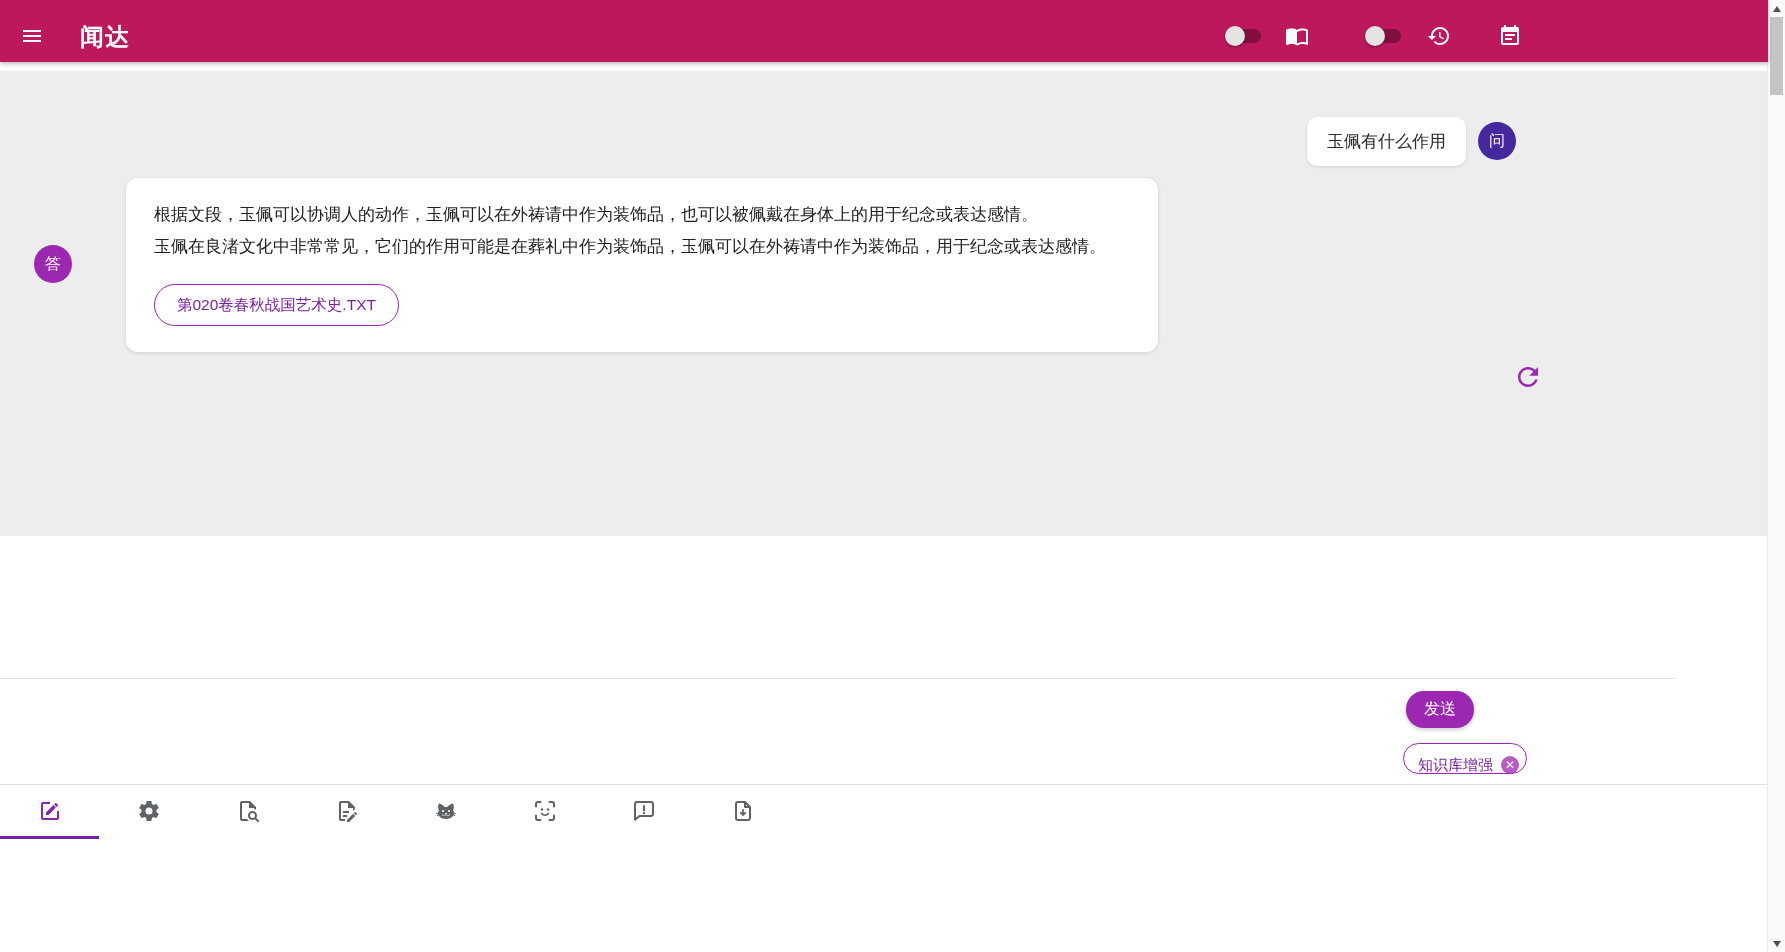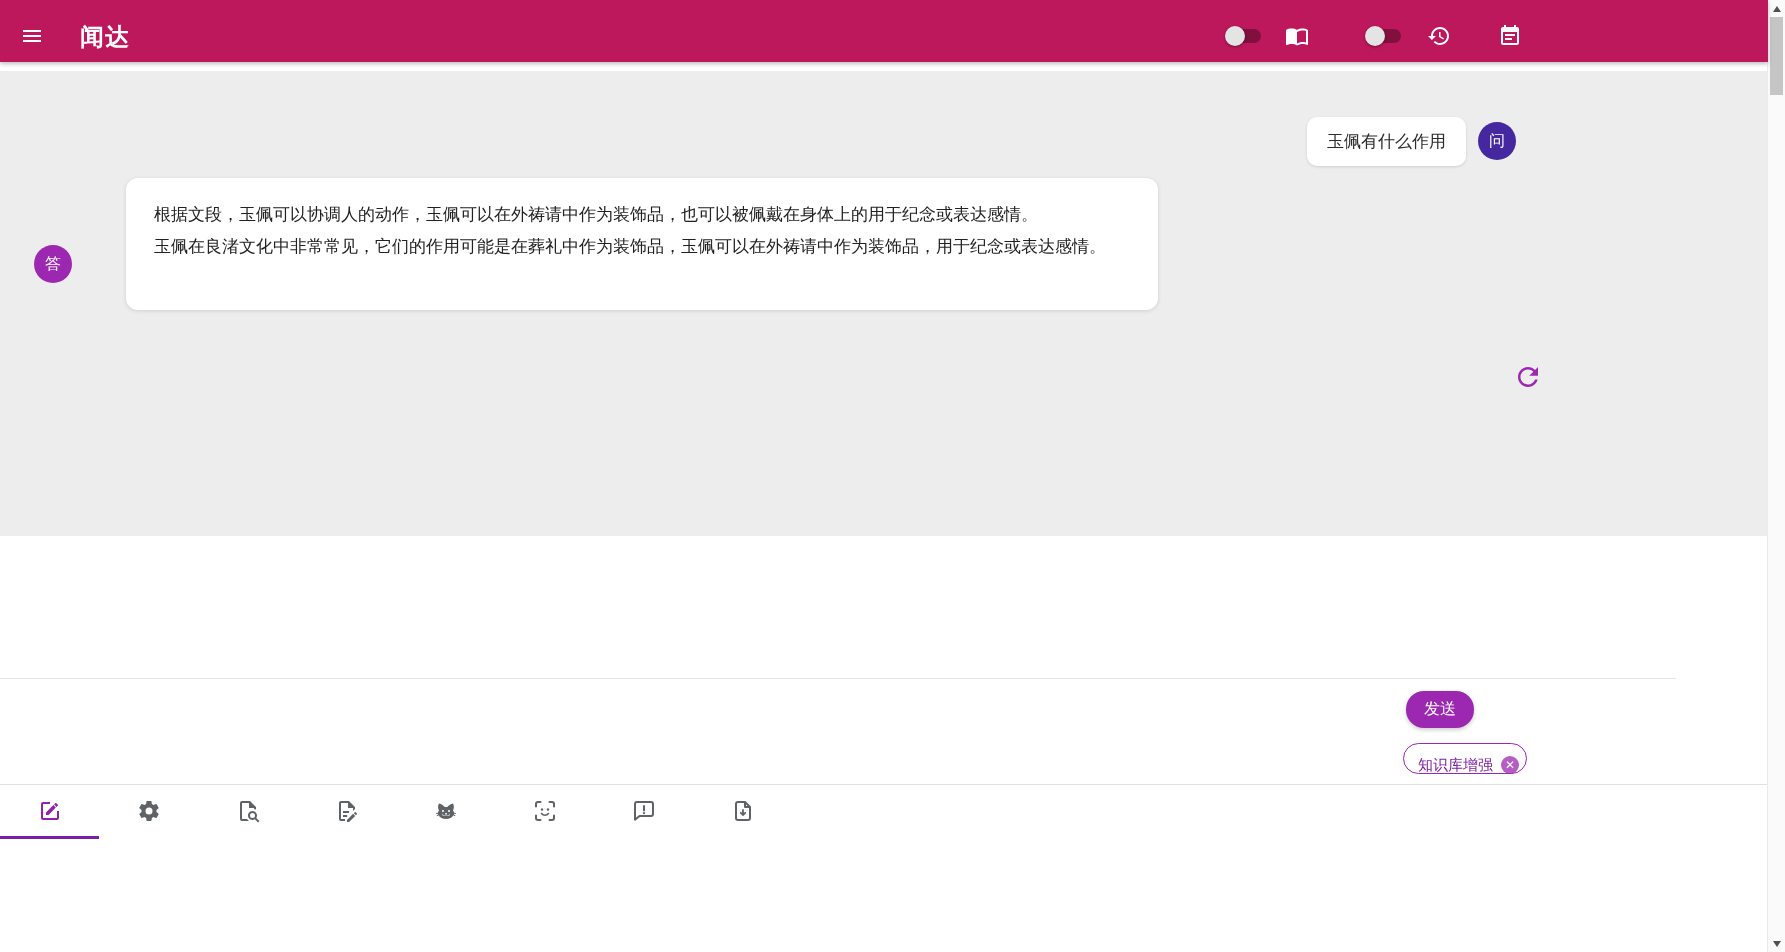--- a/index.html
+++ b/index.html
@@ -108,20 +108,21 @@
     <div class="q-bubble">
       <span>玉佩有什么作用</span>
     </div>
     <div class="avatar avatar-q">问</div>
 
     <div class="avatar avatar-a">答</div>
     <div class="answer-card">
       <p>根据文段，玉佩可以协调人的动作，玉佩可以在外祷请中作为装饰品，也可以被佩戴在身体上的用于纪念或表达感情。</p>
       <p>玉佩在良渚文化中非常常见，它们的作用可能是在葬礼中作为装饰品，玉佩可以在外祷请中作为装饰品，用于纪念或表达感情。</p>
       <div class="sources">
+        <button class="source-pill">第020卷春秋战国艺术史.TXT</button>
       </div>
     </div>
 
     <button class="icon-btn refresh-btn" aria-label="regenerate">
       <svg viewBox="0 0 24 24" width="30" height="30">
           <path fill="currentColor" d="M17.65 6.35C16.2 4.9 14.21 4 12 4c-4.42 0-7.99 3.58-7.99 8s3.57 8 7.99 8c3.73 0 6.84-2.55 7.73-6h-2.08c-.82 2.33-3.04 4-5.65 4-3.31 0-6-2.69-6-6s2.69-6 6-6c1.66 0 3.14.69 4.22 1.78L13 11h7V4l-2.35 2.35z"></path>
         </svg>
     </button>
   </main>
 

